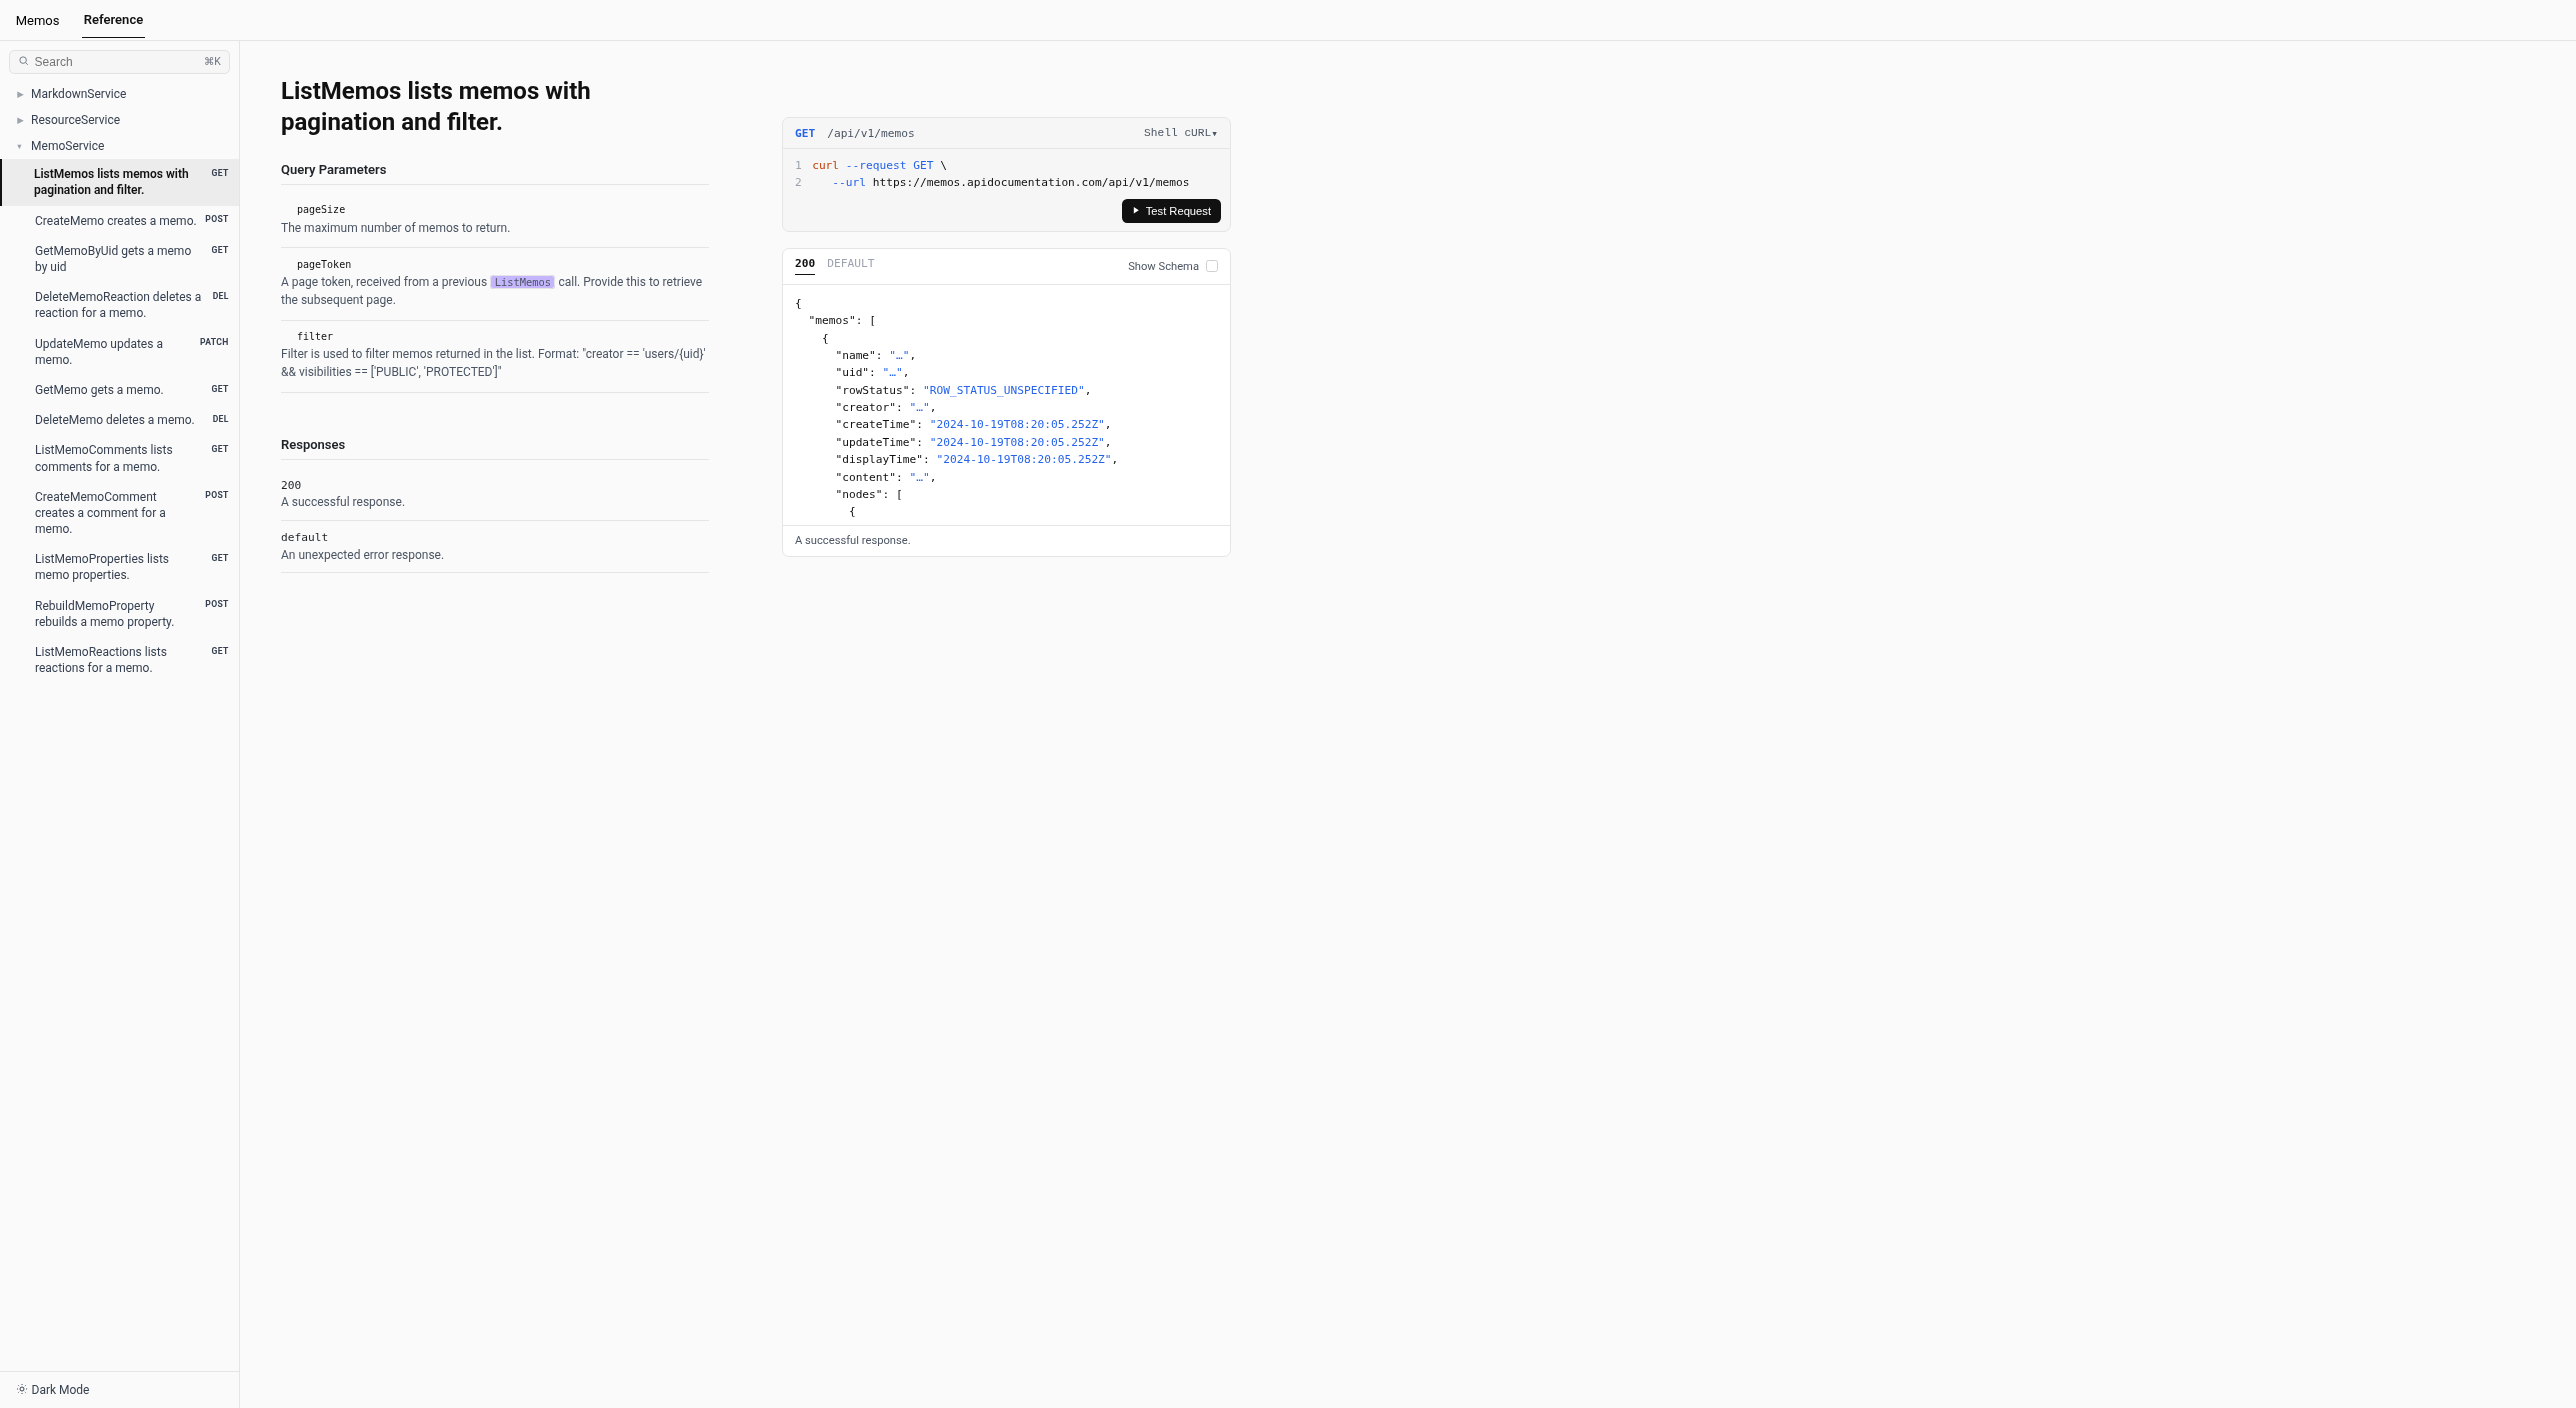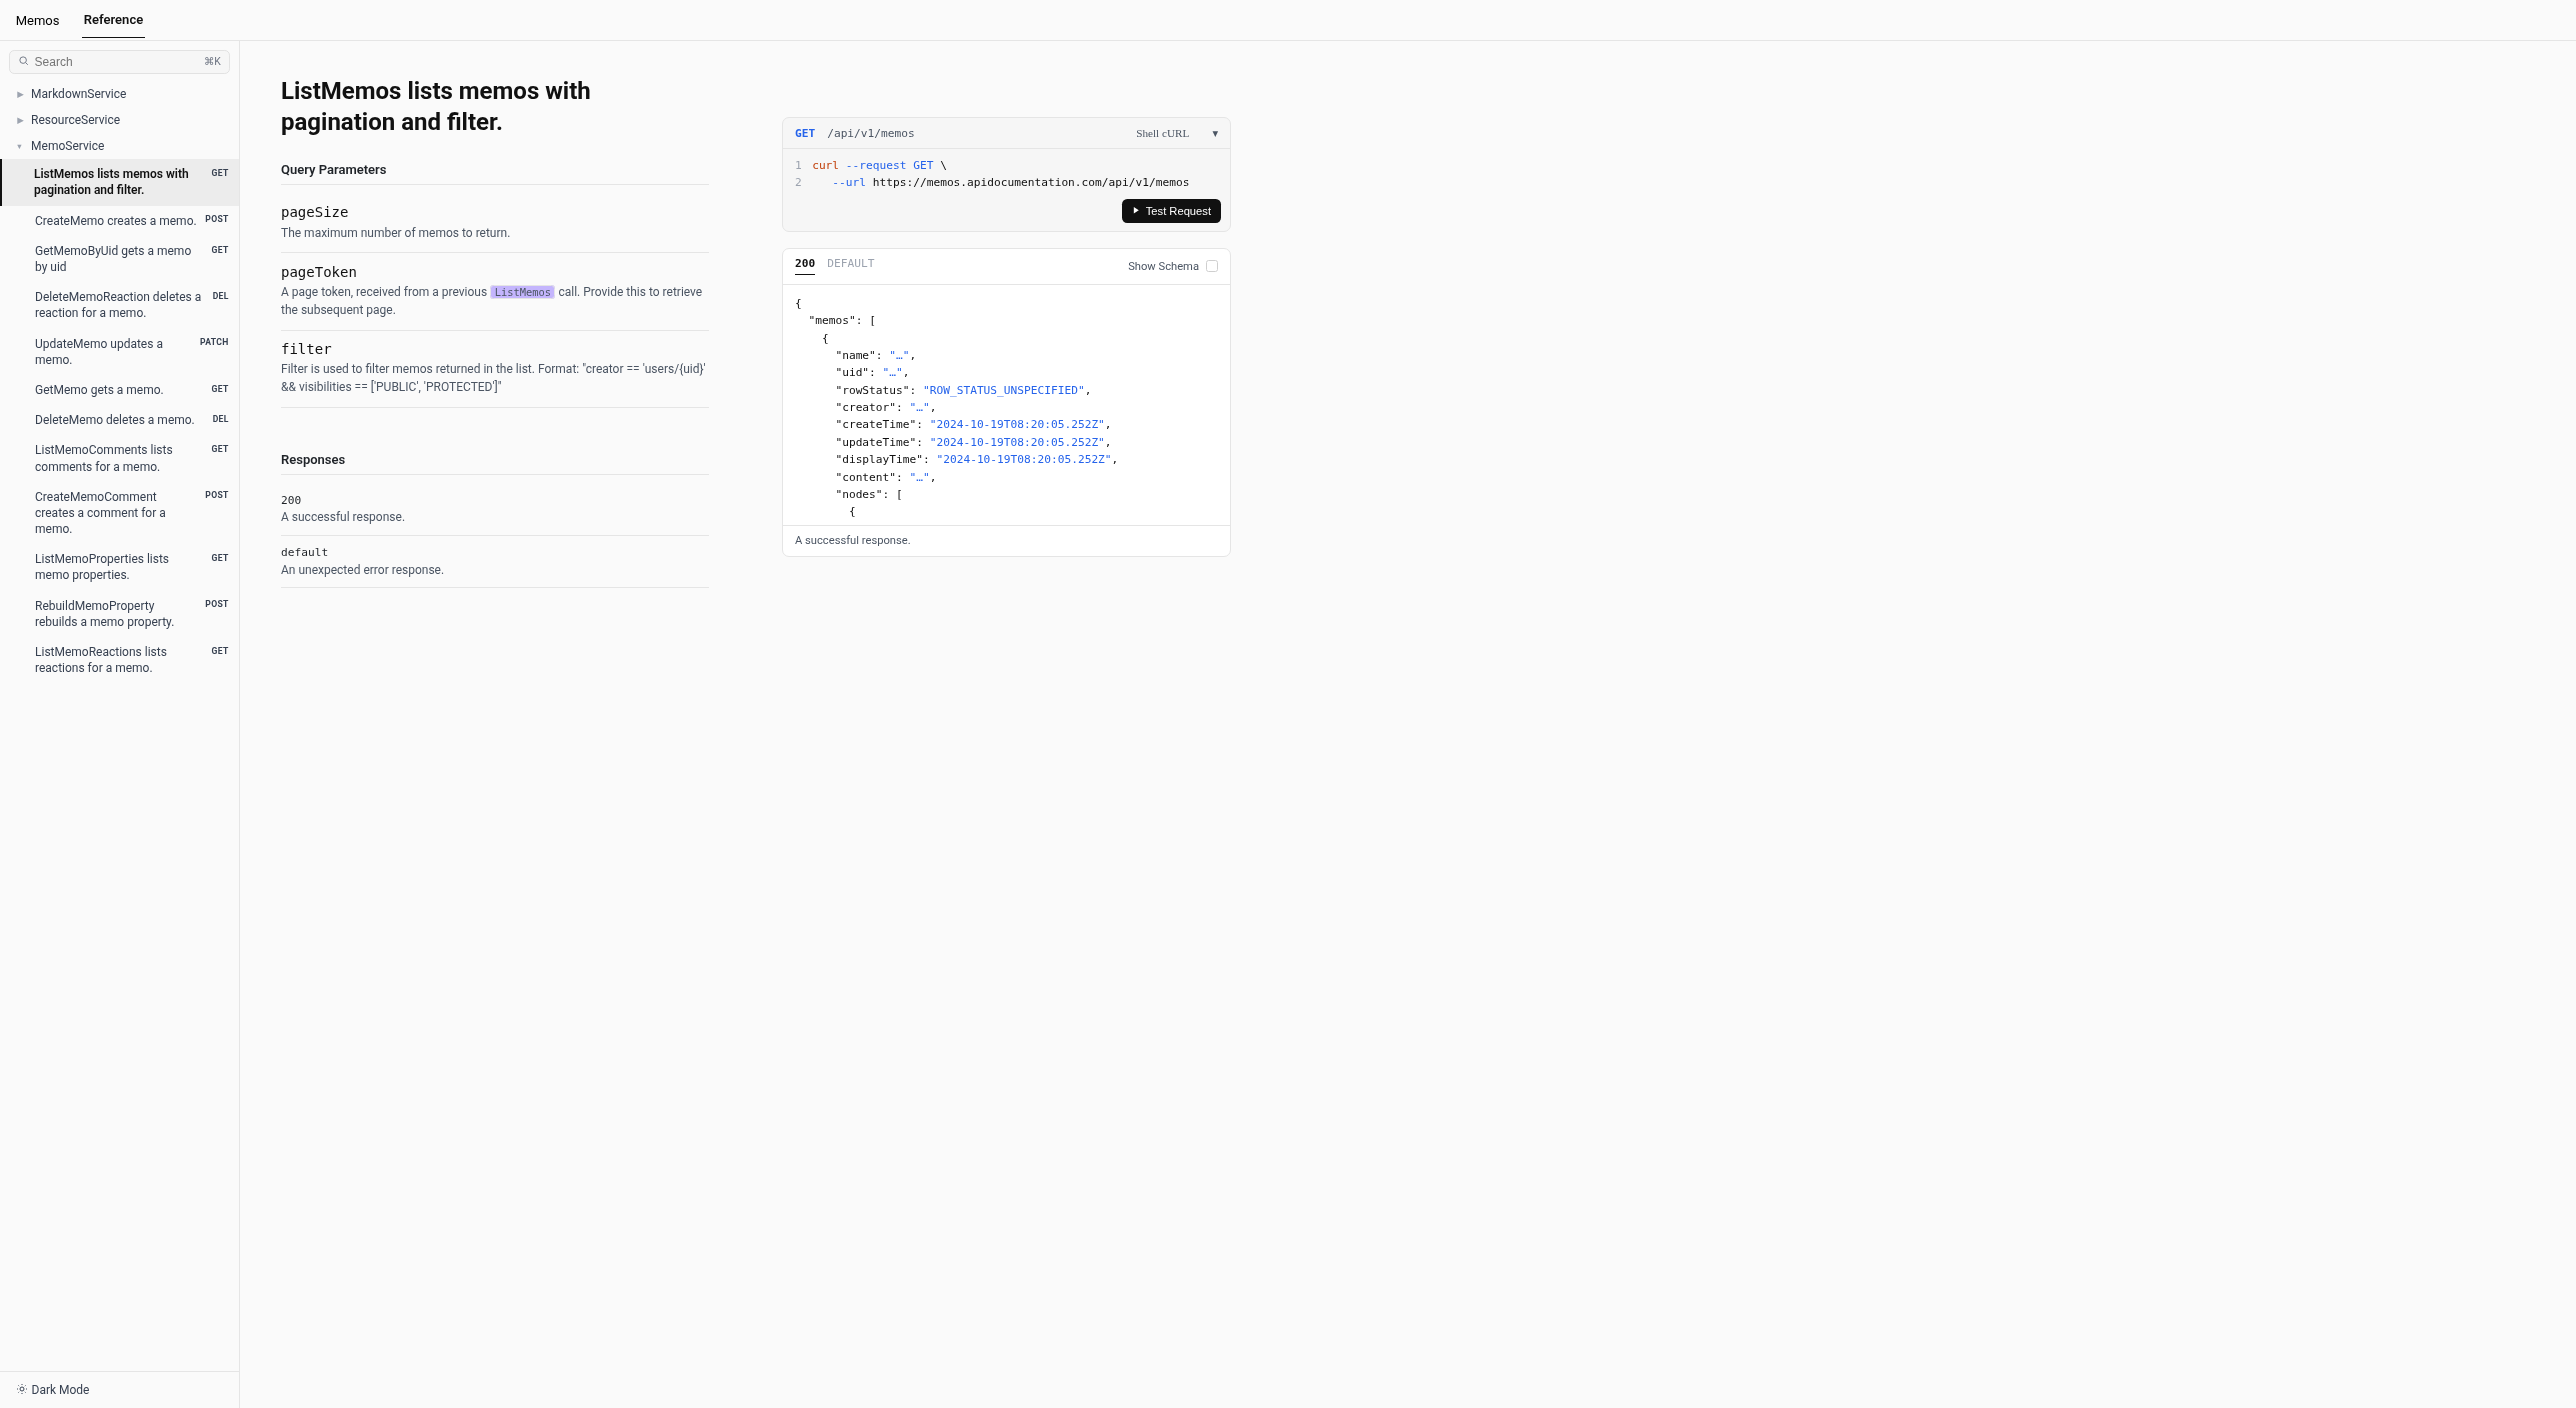--- a/index.html
+++ b/index.html
@@ -146,22 +146,23 @@
   margin: 21px 0 8.6px 0;
   padding-bottom: 7px;
   border-bottom: 0.9px solid #e5e5e5;
 }
 .param {
   border-bottom: 0.9px solid #e5e5e5;
   padding: 10.4px 0;
 }
 .param-name {
   font-family: ui-monospace, SFMono-Regular, Menlo, monospace;
-  font-size: 14px;
-  color: #111;
+  font-size: 10px;
+  color: #111;
+  margin-left: 16px;
 }
 .param-desc {
   color: #4b5563;
   font-size: 12px;
   margin-top: 3.5px;
   line-height: 1.5;
 }
 .inline-code {
   font-family: ui-monospace, SFMono-Regular, Menlo, monospace;
   background: #c4b5fd;
@@ -193,21 +194,21 @@
   display: flex;
   align-items: center;
   justify-content: space-between;
   padding: 8.6px 12px;
   border-bottom: 0.9px solid #e5e5e5;
   font-family: ui-monospace, SFMono-Regular, Menlo, monospace;
   font-size: 11.2px;
 }
 .req-head .method { color: #2563eb; font-weight: 600; }
 .req-head .path { color: #4b5563; margin-left: 5.2px; }
-.req-head .lang { font-family: Liberation Serif, serif; color: #4b5563; font-size: 11.2px; cursor: pointer; display: flex; align-items: center; gap: 23px; }
+.req-head .lang { font-family: Liberation Mono, monospace; color: #4b5563; font-size: 11.2px; cursor: pointer; display: flex; align-items: center; gap: 0; }
 .code-body {
   font-family: ui-monospace, SFMono-Regular, Menlo, monospace;
   font-size: 11.2px;
   padding: 8.6px 12px 40px 12px;
   line-height: 1.5;
   white-space: pre;
   overflow-x: auto;
 }
 .ln { color: #9ca3af; margin-right: 10.4px; }
 .tok-cmd { color: #c2410c; }

